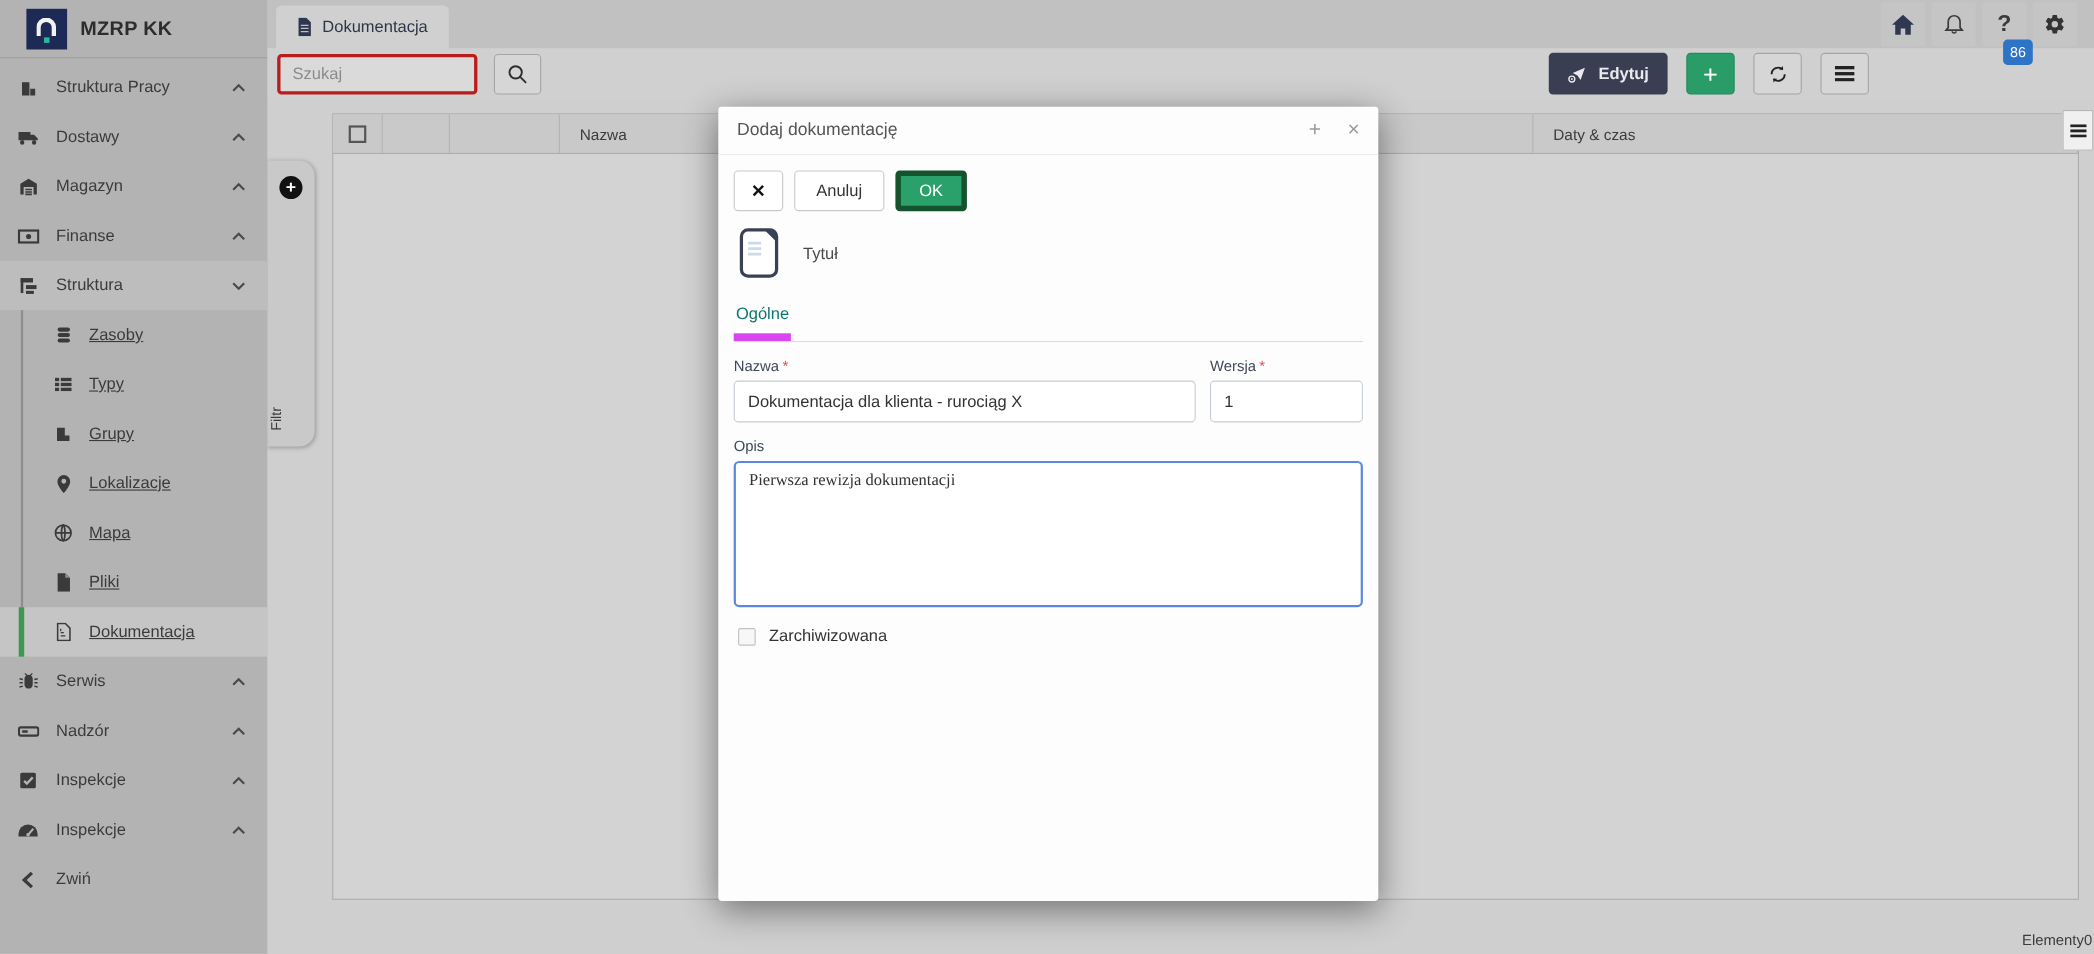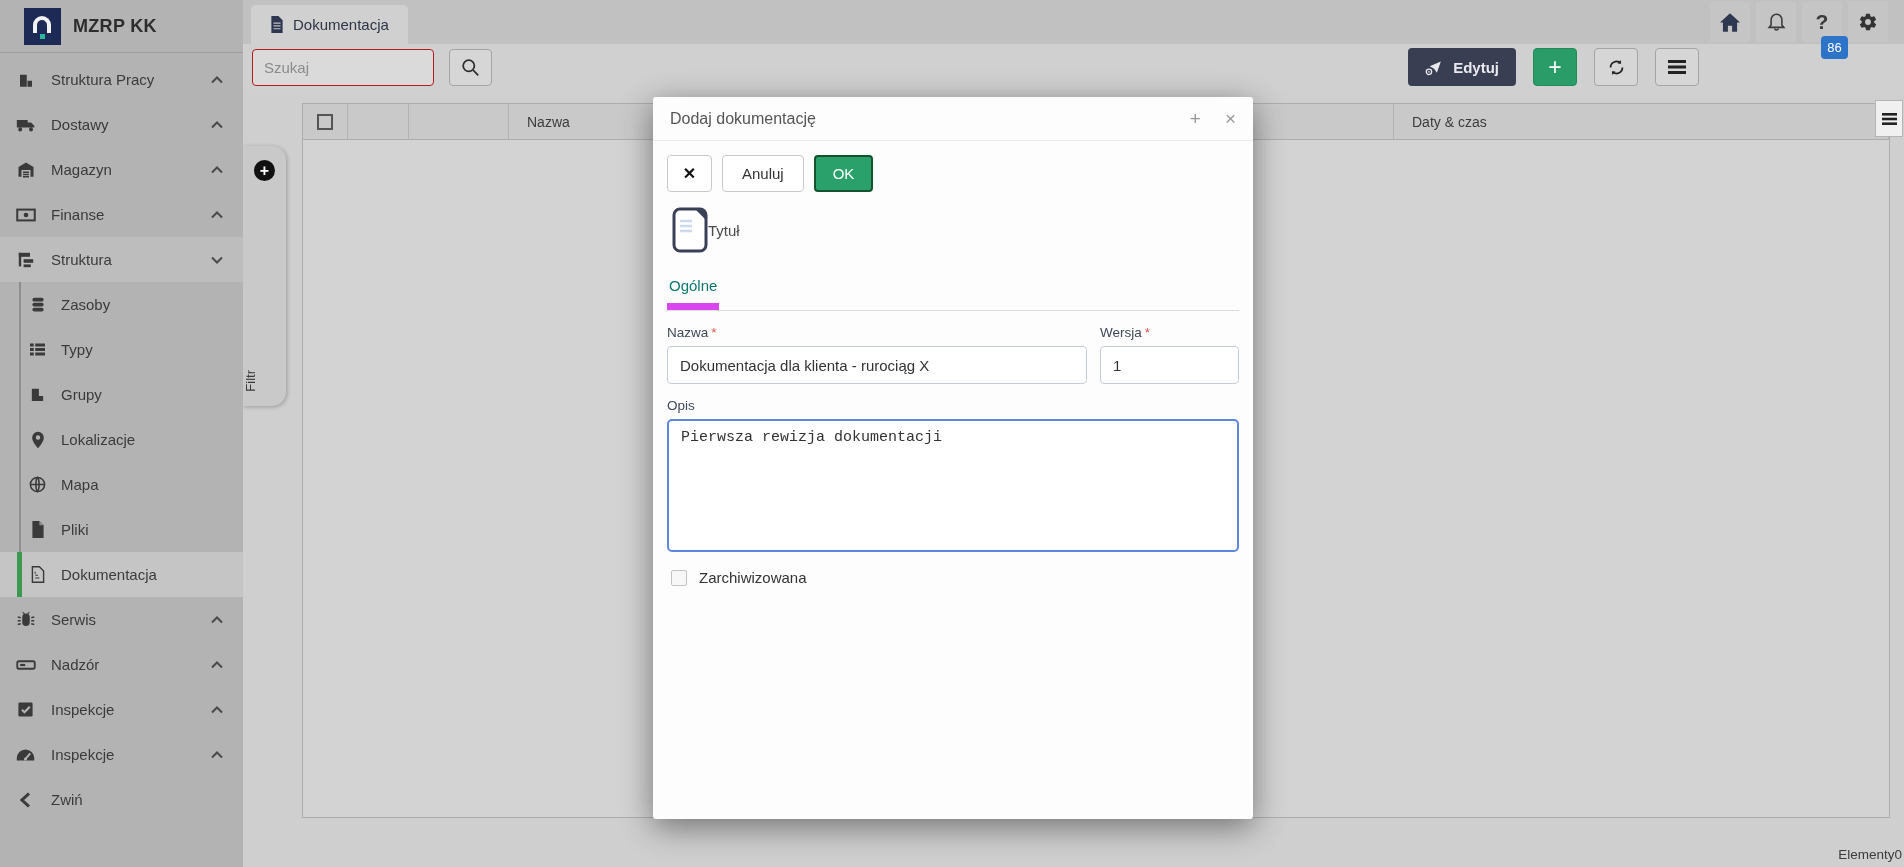--- a/index.html
+++ b/index.html
@@ -19,21 +19,21 @@
 
   .nav { position:absolute; top:57px; left:0; right:0; }
   .nav-item { height:45px; display:flex; align-items:center; padding:0 20px 0 15px;
     font-size:15px; color:#3b3b3b; cursor:pointer; position:relative;text-align:right; }
   .nav-item .nicon { width:21px; margin-right:15px; display:flex; justify-content:center; color:#3a3a3a; }
   .nav-item .caret { margin-left:auto; color:#4a4a4a; }
   .nav-item.parent-open { background:#bdbdbd; }
   .submenu { position:relative; }
   .submenu::before { content:""; position:absolute; left:19px; top:0; bottom:0;
     width:2px; background:#8e8e8e; }
-  .submenu .nav-item { padding-left:27px; }
+  .submenu .nav-item { padding-left:47px;text-decoration:underline; }
   .submenu .nav-item .nicon { margin-right:13px; }
   .nav-item.selected { background:#c5c5c5; }
   .nav-item.selected::after { content:""; position:absolute; left:17px; top:0;
     bottom:0; width:5px; background:#3d9950; }
 
   
   .main { position:absolute; left:243px; top:0; right:0; bottom:0; background:#cfcfcf; }
   .tabstrip { height:44px; background:#c1c1c1; position:relative; }
   .tab-active { position:absolute; left:8px; top:5px; height:39px; background:#d0d0d0;
     border-radius:5px 5px 0 0; display:flex; align-items:center; gap:9px;
@@ -43,21 +43,21 @@
   .hdr-squares { position:absolute; top:2px; right:16px; display:flex; gap:6px; z-index:5; }
   .hdr-sq { width:40px; height:40px; background:#c5c5c5; display:flex;
     align-items:center; justify-content:center; color:#303030; cursor:pointer; }
   .hdr-q { font-size:21px; font-weight:bold; color:#3a3a3a; }
   .hdr-badge { position:absolute; top:36px; right:56px; min-width:27px; height:23px;
     background:#2d73c8; color:#fff; font-size:13px; border-radius:4px;
     display:flex; align-items:center; justify-content:center; padding:0 4px; z-index:6; }
 
   .toolbar { height:46px; background:#d0d0d0; display:flex; align-items:center;
     padding-left:9px; position:relative; }
-  .search-input { width:182px; height:37px; background:#dadada; border:1px solid #b91c1c;
+  .search-input { width:182px; height:37px; background:#dadada; border:3px solid #b91c1c;
     border-radius:4px; padding:0 11px; font-size:15px; color:#444;
     font-family:"Liberation Sans", sans-serif; }
   .search-input::placeholder { color:#8b8b8b; }
   .search-btn { width:43px; height:37px; margin-left:15px; background:#d6d6d6;
     border:1px solid #a5a5a5; border-radius:4px; display:flex; align-items:center;
     justify-content:center; color:#2d2d2d; cursor:pointer; }
   .toolbar-right { position:absolute; right:205px; top:4px; display:flex; gap:17px; align-items:center; }
   .btn-edit { height:38px; padding:0 17px; background:#3a3e52; border:none; border-radius:4px;
     color:#e9e9ef; font-size:15px; font-weight:bold; display:flex; align-items:center;
     gap:9px; cursor:pointer; font-family:"Liberation Sans", sans-serif; }
@@ -100,38 +100,38 @@
     font-size:16px; color:#555; border-bottom:1px solid #ececec; }
   .mh-controls { margin-left:auto; display:flex; gap:24px; color:#9a9a9a; font-size:19px; }
   .mh-controls span { cursor:pointer; line-height:1; }
   .modal-body { padding:14px; }
   .m-btnrow { display:flex; gap:10px; }
   .m-btn-x { width:45px; height:37px; background:#fff; border:1px solid #c9c9c9;
     border-radius:4px; font-size:16px; font-weight:bold; color:#111; cursor:pointer; }
   .m-btn-cancel { height:37px; padding:0 19px; background:#fff; border:1px solid #c9c9c9;
     border-radius:4px; font-size:15px; color:#333; cursor:pointer;
     font-family:"Liberation Sans", sans-serif; }
-  .m-btn-ok { height:37px; padding:0 17px; background:#2aa06a; border:2px solid #14532d;
+  .m-btn-ok { height:37px; padding:0 17px; background:#2aa06a; border:5px solid #14532d;
     border-radius:4px; font-size:15px; color:#fff; cursor:pointer;
     font-family:"Liberation Sans", sans-serif; }
-  .m-typerow { display:flex; align-items:center; margin-top:15px; padding-left:5px; }
+  .m-typerow { display:flex; align-items:center; gap:22px; margin-top:15px; padding-left:5px; }
   .m-typelabel { font-size:15px; color:#4a4a4a; }
   .m-tabs { margin-top:24px; border-bottom:1px solid #ddd; }
   .m-tab { display:inline-block; font-size:15px; color:#0f766e; padding:0 2px 9px 2px;
     border-bottom:7px solid #d946ef; cursor:pointer; }
   .m-label { font-size:13.5px; color:#3e4858; margin:14px 0 6px 0; }
   .m-req { color:#e05252; margin-left:3px; }
   .m-fieldrow { display:flex; gap:13px; }
   .m-col-name { width:420px; } .m-col-ver { flex:1; }
   .m-input { width:100%; height:38px; border:1px solid #c6ccd4; border-radius:4px;
     padding:0 12px; font-size:15px; color:#333; background:#fff;
     font-family:"Liberation Sans", sans-serif; }
   .m-textarea { width:100%; height:133px; border:2px solid #5b87dd; border-radius:5px;
     padding:8px 12px; font-size:15px; color:#333; background:#fff; resize:none;
-    font-family:Liberation Mono, monospace; }
+    font-family:Liberation Serif, serif; }
   .m-checkrow { display:flex; align-items:center; gap:12px; margin-top:13px; padding-left:4px; }
   .m-checkbox { width:16px; height:16px; border:1px solid #c2c2c2; background:#f7f7f7;
     border-radius:2px; cursor:pointer; }
   .m-checklabel { font-size:15px; color:#333; }
 
   svg { display:block; }
 </style>
 </head>
 <body>
 

